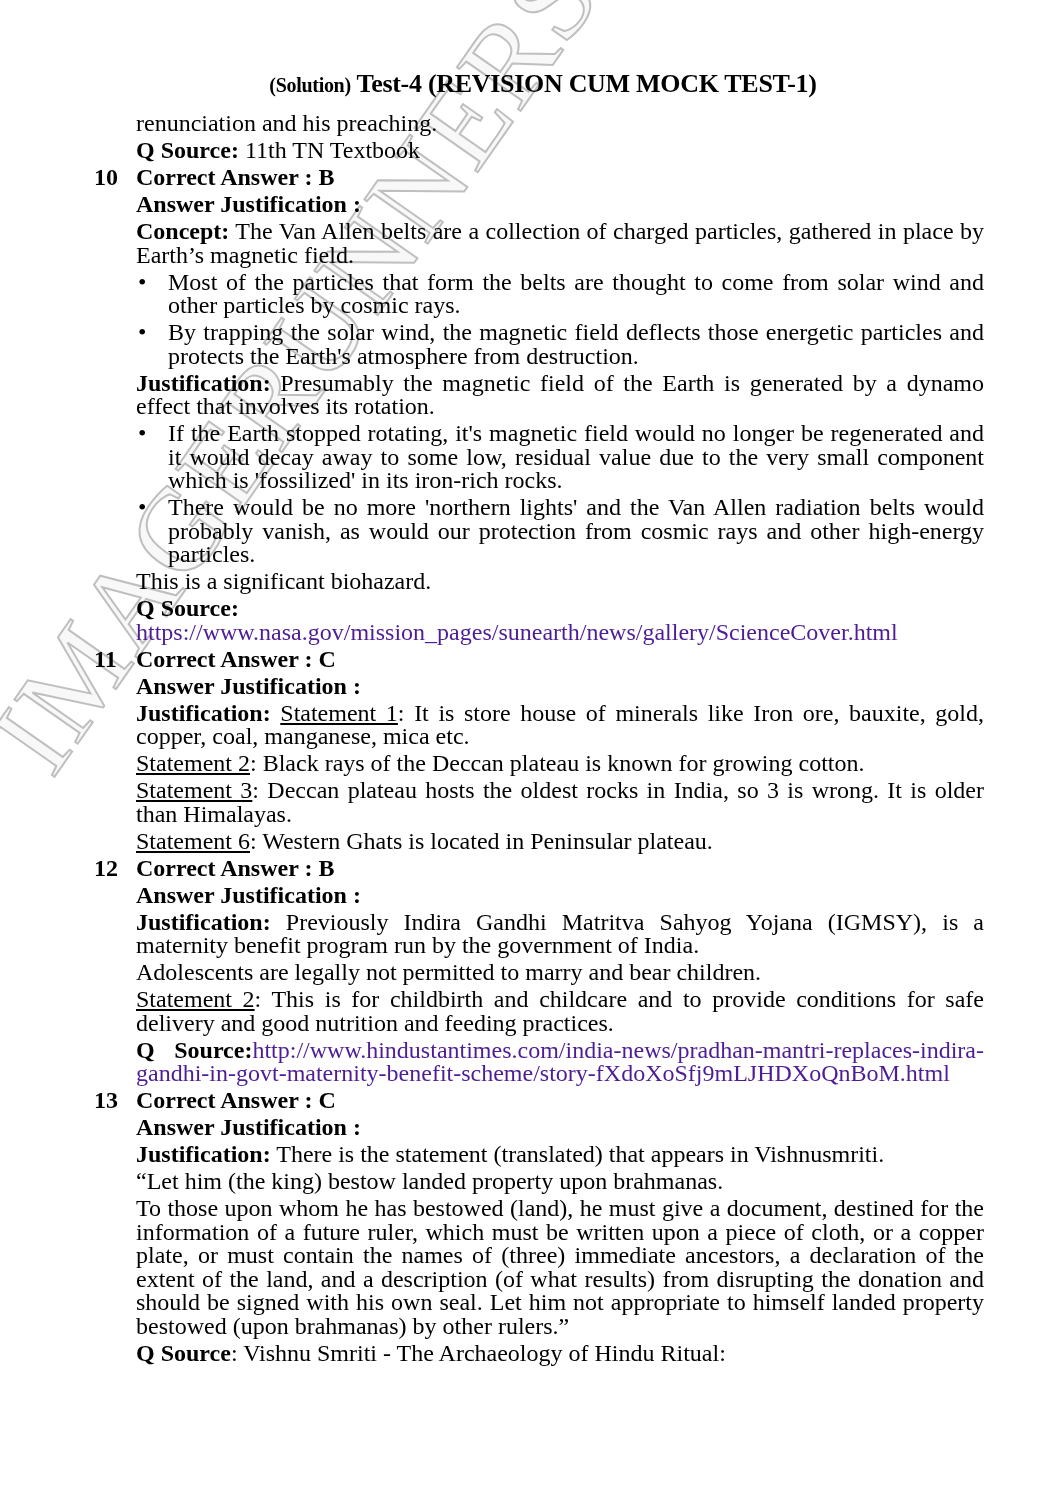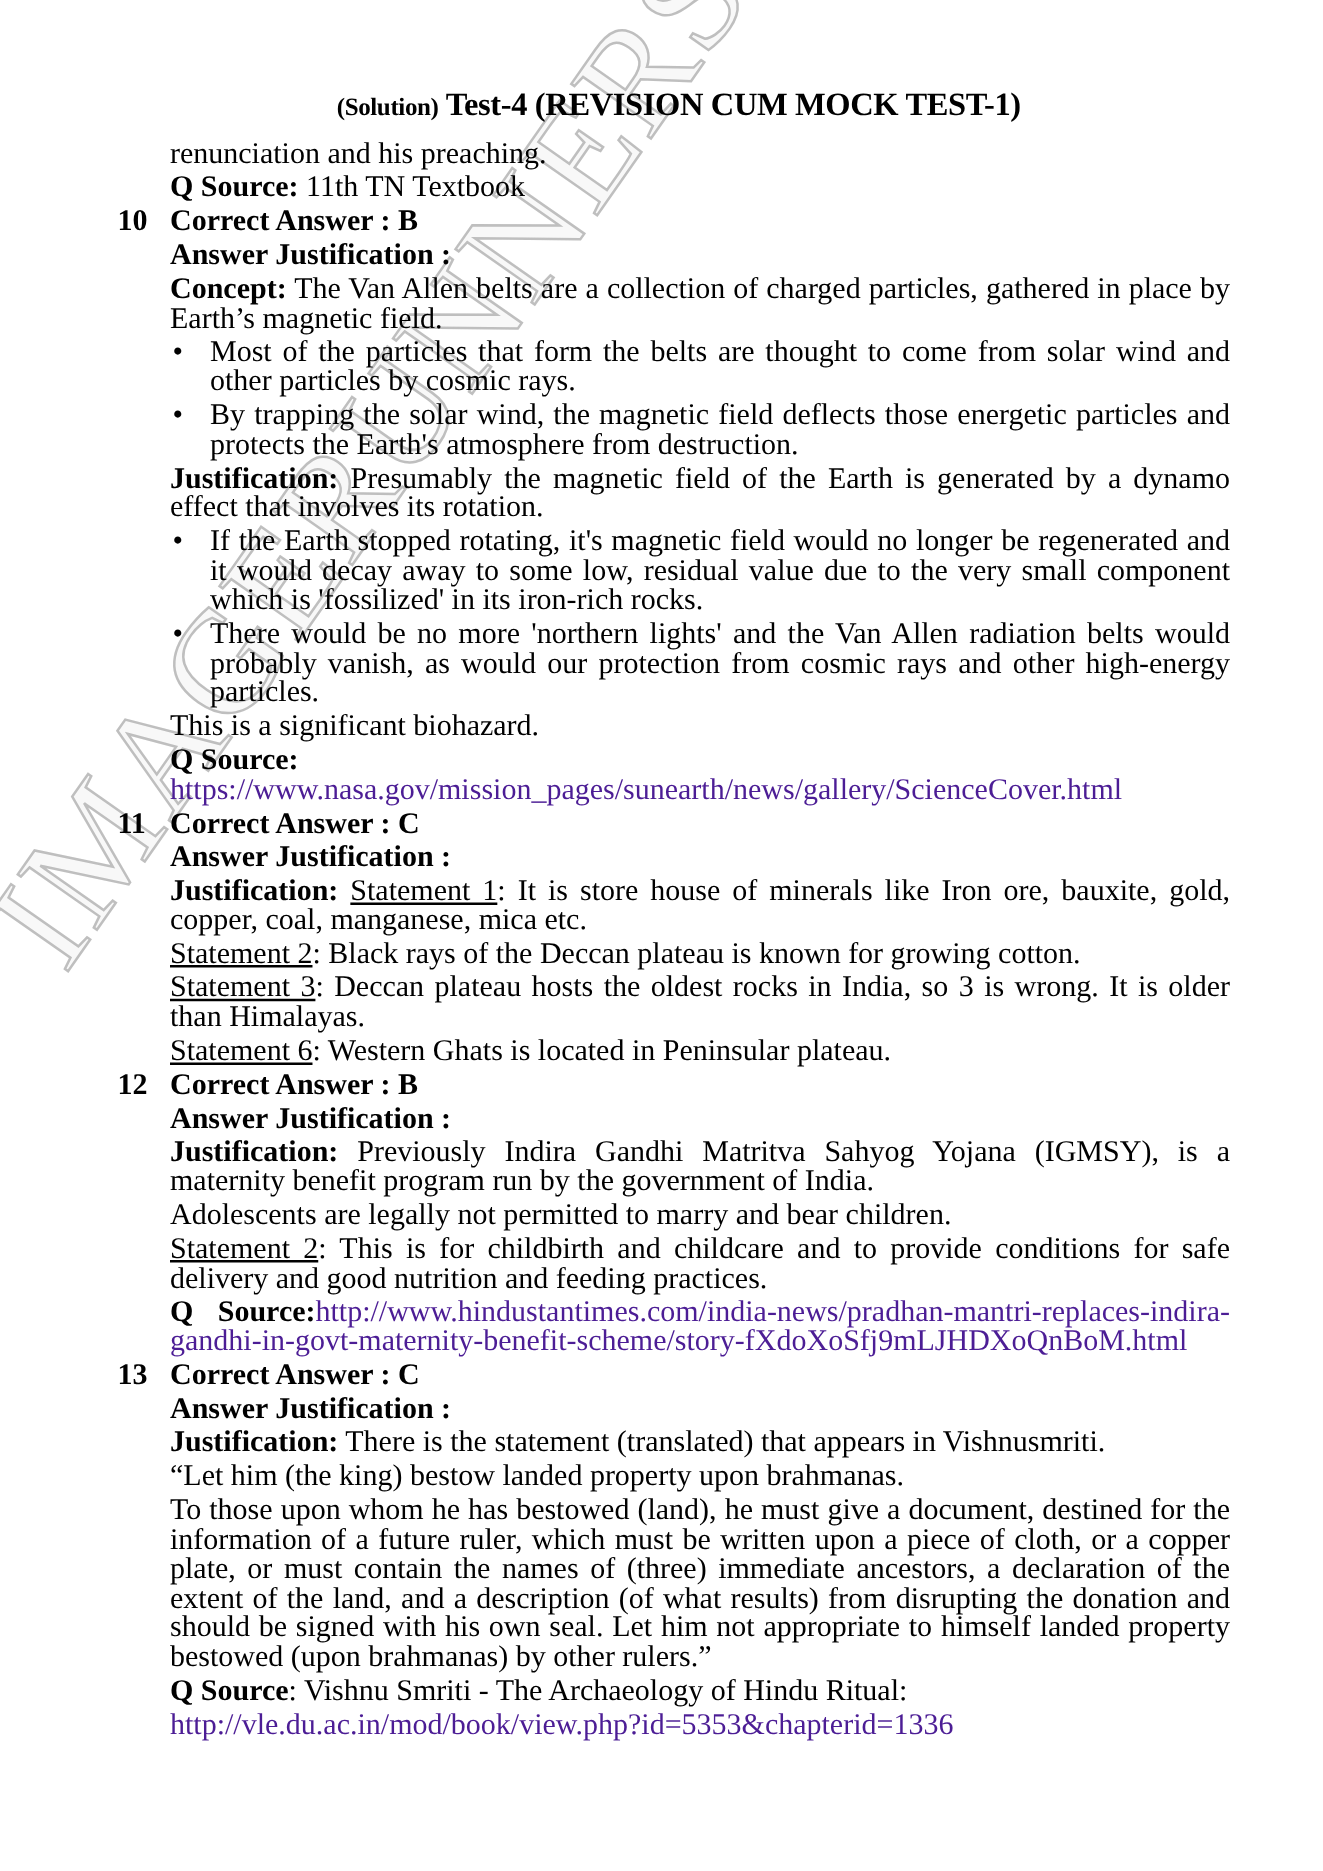--- a/index.html
+++ b/index.html
@@ -170,17 +170,16 @@
     <div>
       <div class="qrow">
         <span class="qnum">13</span>
         <span>Correct Answer : </span><span>C</span>
       </div>
       <p class="para b">Answer Justification :</p>
       <p class="para"><span class="b">Justification:</span><span> There is the statement (translated) that appears in Vishnusmriti.</span></p>
       <p class="para">“Let him (the king) bestow landed property upon brahmanas.</p>
       <p class="para">To those upon whom he has bestowed (land), he must give a document, destined for the information of a future ruler, which must be written upon a piece of cloth, or a copper plate, or must contain the names of (three) immediate ancestors, a declaration of the extent of the land, and a description (of what results) from disrupting the donation and should be signed with his own seal. Let him not appropriate to himself landed property bestowed (upon brahmanas) by other rulers.”</p>
       <p class="para"><span class="b">Q Source</span><span>: Vishnu Smriti - The Archaeology of Hindu Ritual:</span></p>
-      <p class="para"><a class="link">http://vle.du.ac.in/mod/book/view.php?id=5353&amp;chapterid=1336</a></p>
     </div>
 
   </div>
 </div>
 
 </body></html>

